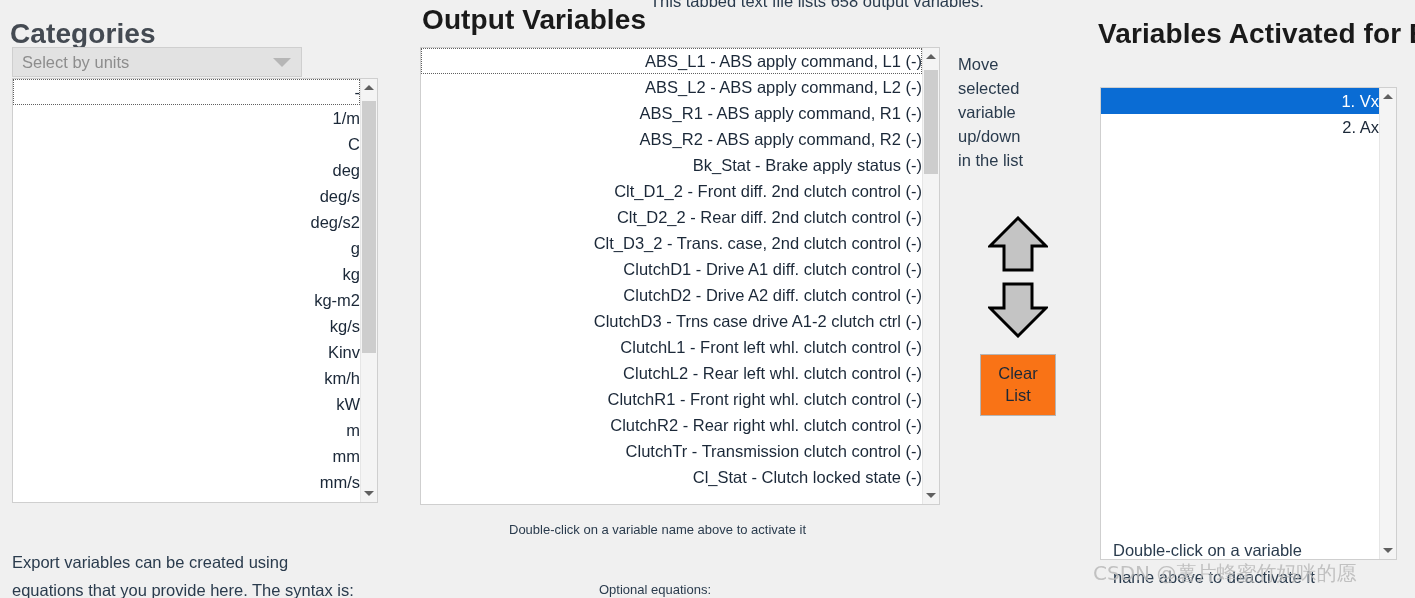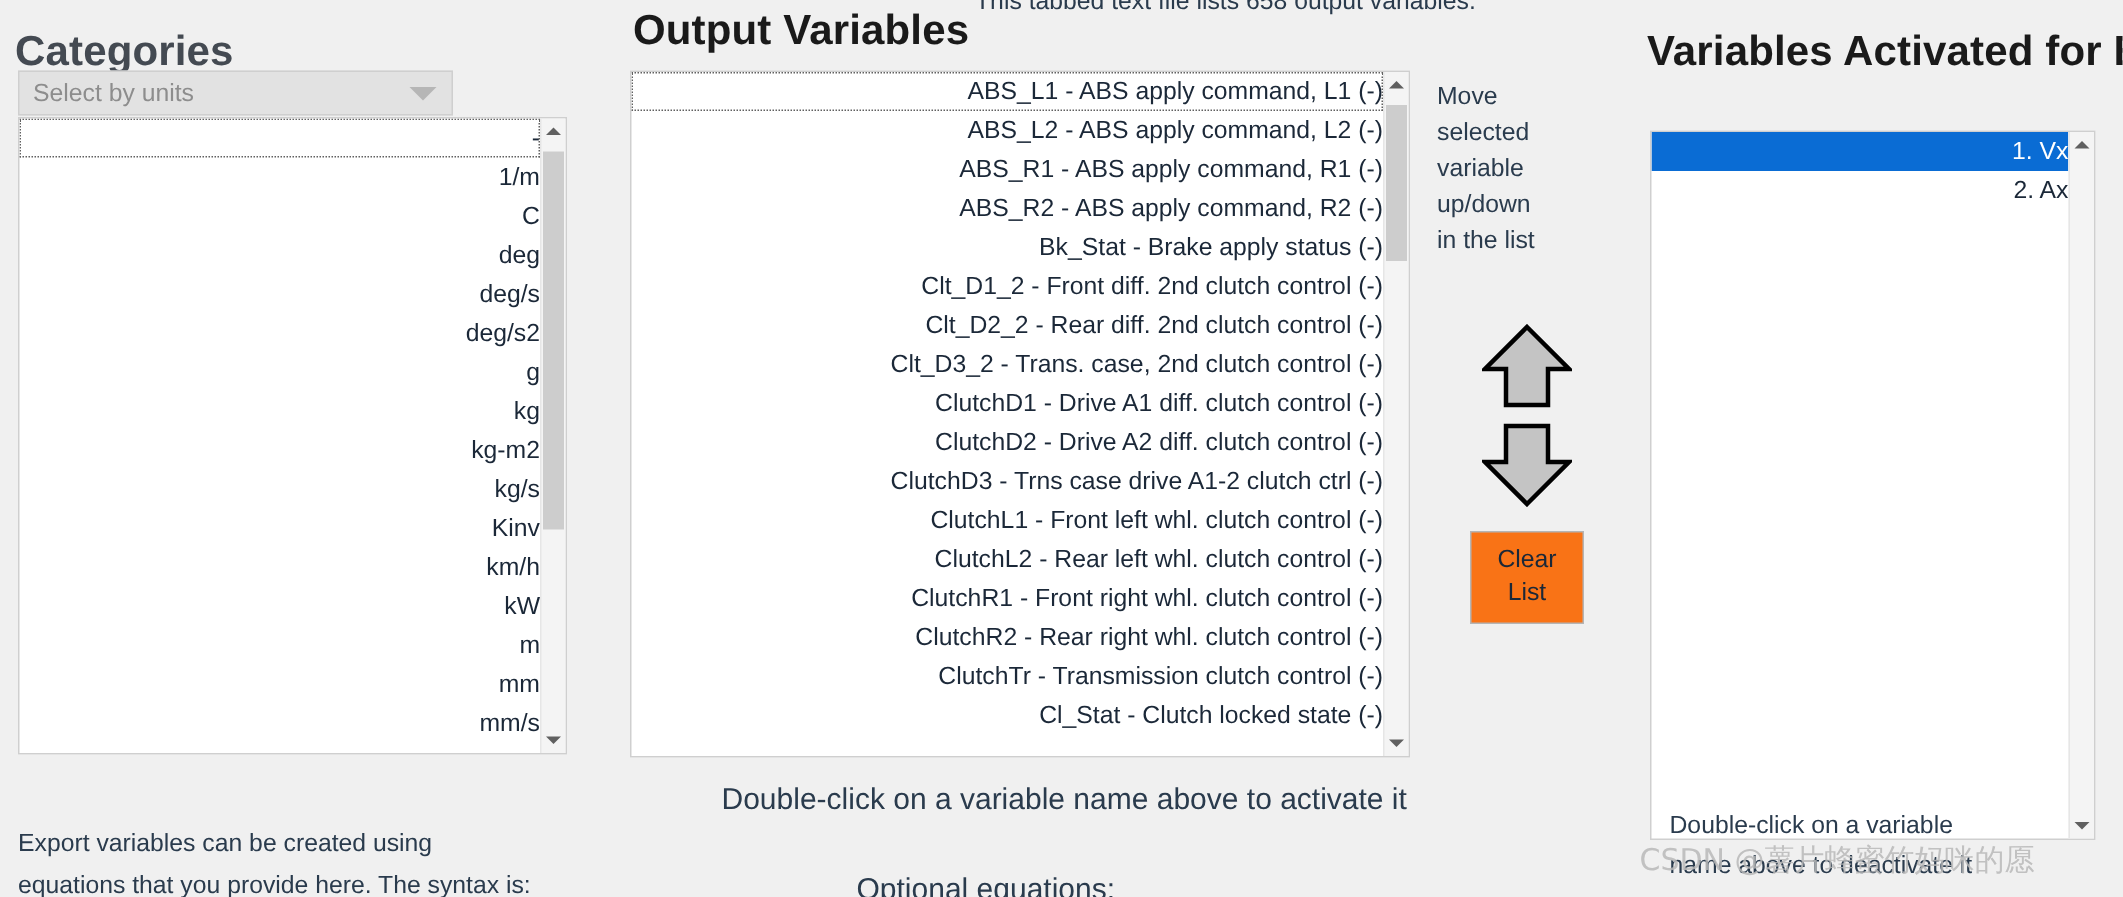--- a/index.html
+++ b/index.html
@@ -22,23 +22,24 @@
     position: absolute;
     font-size: 28px;
     font-weight: bold;
     color: #444a52;
     white-space: nowrap;
     letter-spacing: 0.1px;
   }
   .hdr.dark { color: #1a1a1a; }
   .note {
     position: absolute;
-    font-size: 20px;
+    font-size: 13px;
     color: #2a3b4d;
     white-space: nowrap;
+    margin-left: 28px;
   }
 
   
   #top-caption {
     position: absolute;
     left: 650px;
     top: -8px;
     font-size: 16.5px;
     color: #2a3b4d;
     white-space: nowrap;

